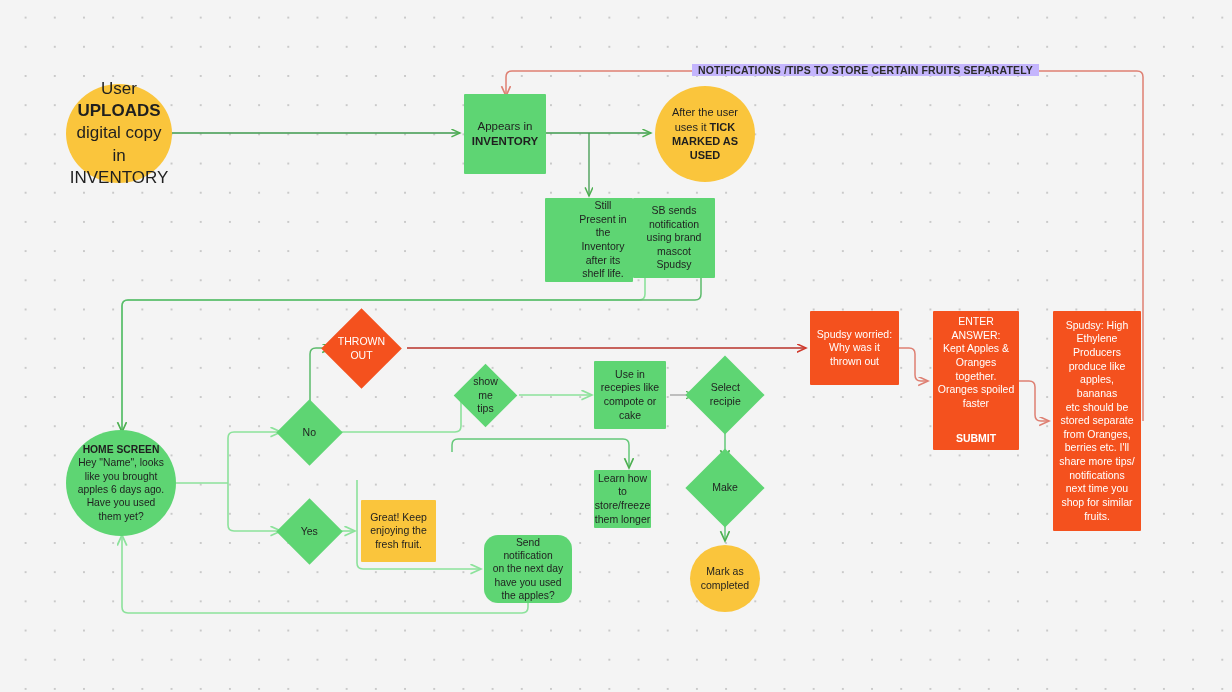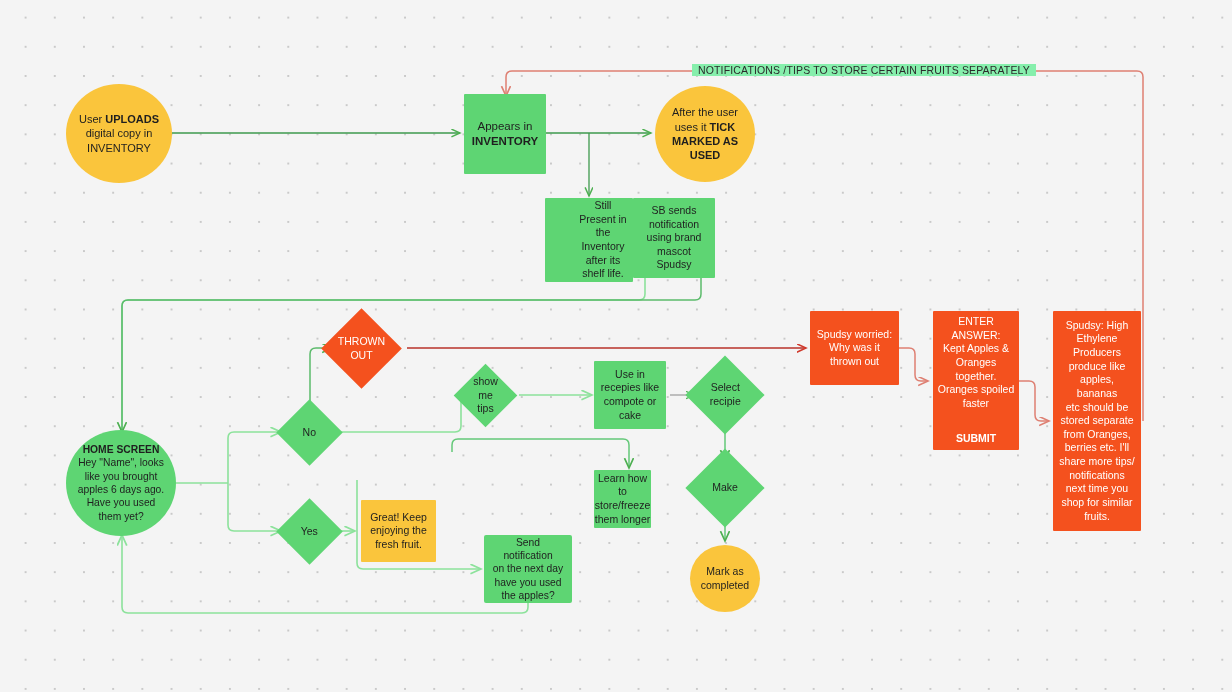--- a/index.html
+++ b/index.html
@@ -24,35 +24,36 @@
     box-sizing:border-box;
     display:flex;align-items:center;justify-content:center;
     text-align:center;
     line-height:1.30;
     color:#1f1f1f;
     white-space:pre-line;
   }
   .node .txt{display:block;width:100%;padding:0 6px;white-space:pre-line;}
   .circle{border-radius:50%;}
   .rect{border-radius:1px;}
-  .round{border-radius:2px;text-align:center;}
+  .round{border-radius:14px;text-align:center;}
   .diamond .txt{transform:rotate(-45deg);}
   .diamond{transform:rotate(45deg);}
   .green{background:#5ed573;}
   .amber{background:#fbc02d;background:#fac53c;}
   .red{background:#f4511e;color:#ffffff;}
   .bold{font-weight:bold;}
   .label-top{
     position:absolute;
     font-size:10.5px;
     letter-spacing:.15px;
     color:#2b2b2b;
-    background:#86efac;
+    background:#c4b5fd;
     padding:0 6px;
     white-space:nowrap;
+    font-weight:bold;
   }
 </style>
 </head>
 <body>
 
 <div id="canvas"></div>
 
 <svg id="wires" viewBox="0 0 1232 692">
   <defs>
     <marker id="ah-green" markerWidth="8" markerHeight="8" refX="6.6" refY="3" orient="auto">
@@ -118,21 +119,21 @@
     <path d="M528,603 L528,607 Q528,613 522,613 L128,613 Q122,613 122,607 L122,535" stroke="#8ce29b" stroke-width="1.6" marker-end="url(#ah-greenL)"></path>
 
     <path d="M899,348 L909,348 Q915,348 915,354 L915,375 Q915,381 921,381 L928,381" stroke="#de7f72" stroke-width="1.5" marker-end="url(#ah-redL)"></path>
 
     <path d="M1019,381 L1029,381 Q1035,381 1035,387 L1035,415 Q1035,421 1041,421 L1049,421" stroke="#de7f72" stroke-width="1.5" marker-end="url(#ah-redL)"></path>
 
     <path d="M1143,421 L1143,77 Q1143,71 1137,71 L512,71 Q506,71 506,77 L506,96" stroke="#de7f72" stroke-width="1.5" marker-end="url(#ah-redL)"></path>
   </g>
 </svg>
 
-<div class="node circle amber" style="left:66px;top:84px;width:106px;height:99px;font-size:11px;">
+<div class="node circle amber" style="left:66px;top:84px;width:106px;height:99px;font-size:17px;">
   <span class="txt"><span>User </span><b>UPLOADS</b>
 <span>digital copy in</span>
 <span>INVENTORY</span></span>
 </div>
 
 <div class="node rect green" style="left:464px;top:94px;width:82px;height:80px;font-size:11.5px;">
   <span class="txt"><span>Appears in</span>
 <b>INVENTORY</b></span>
 </div>
 

